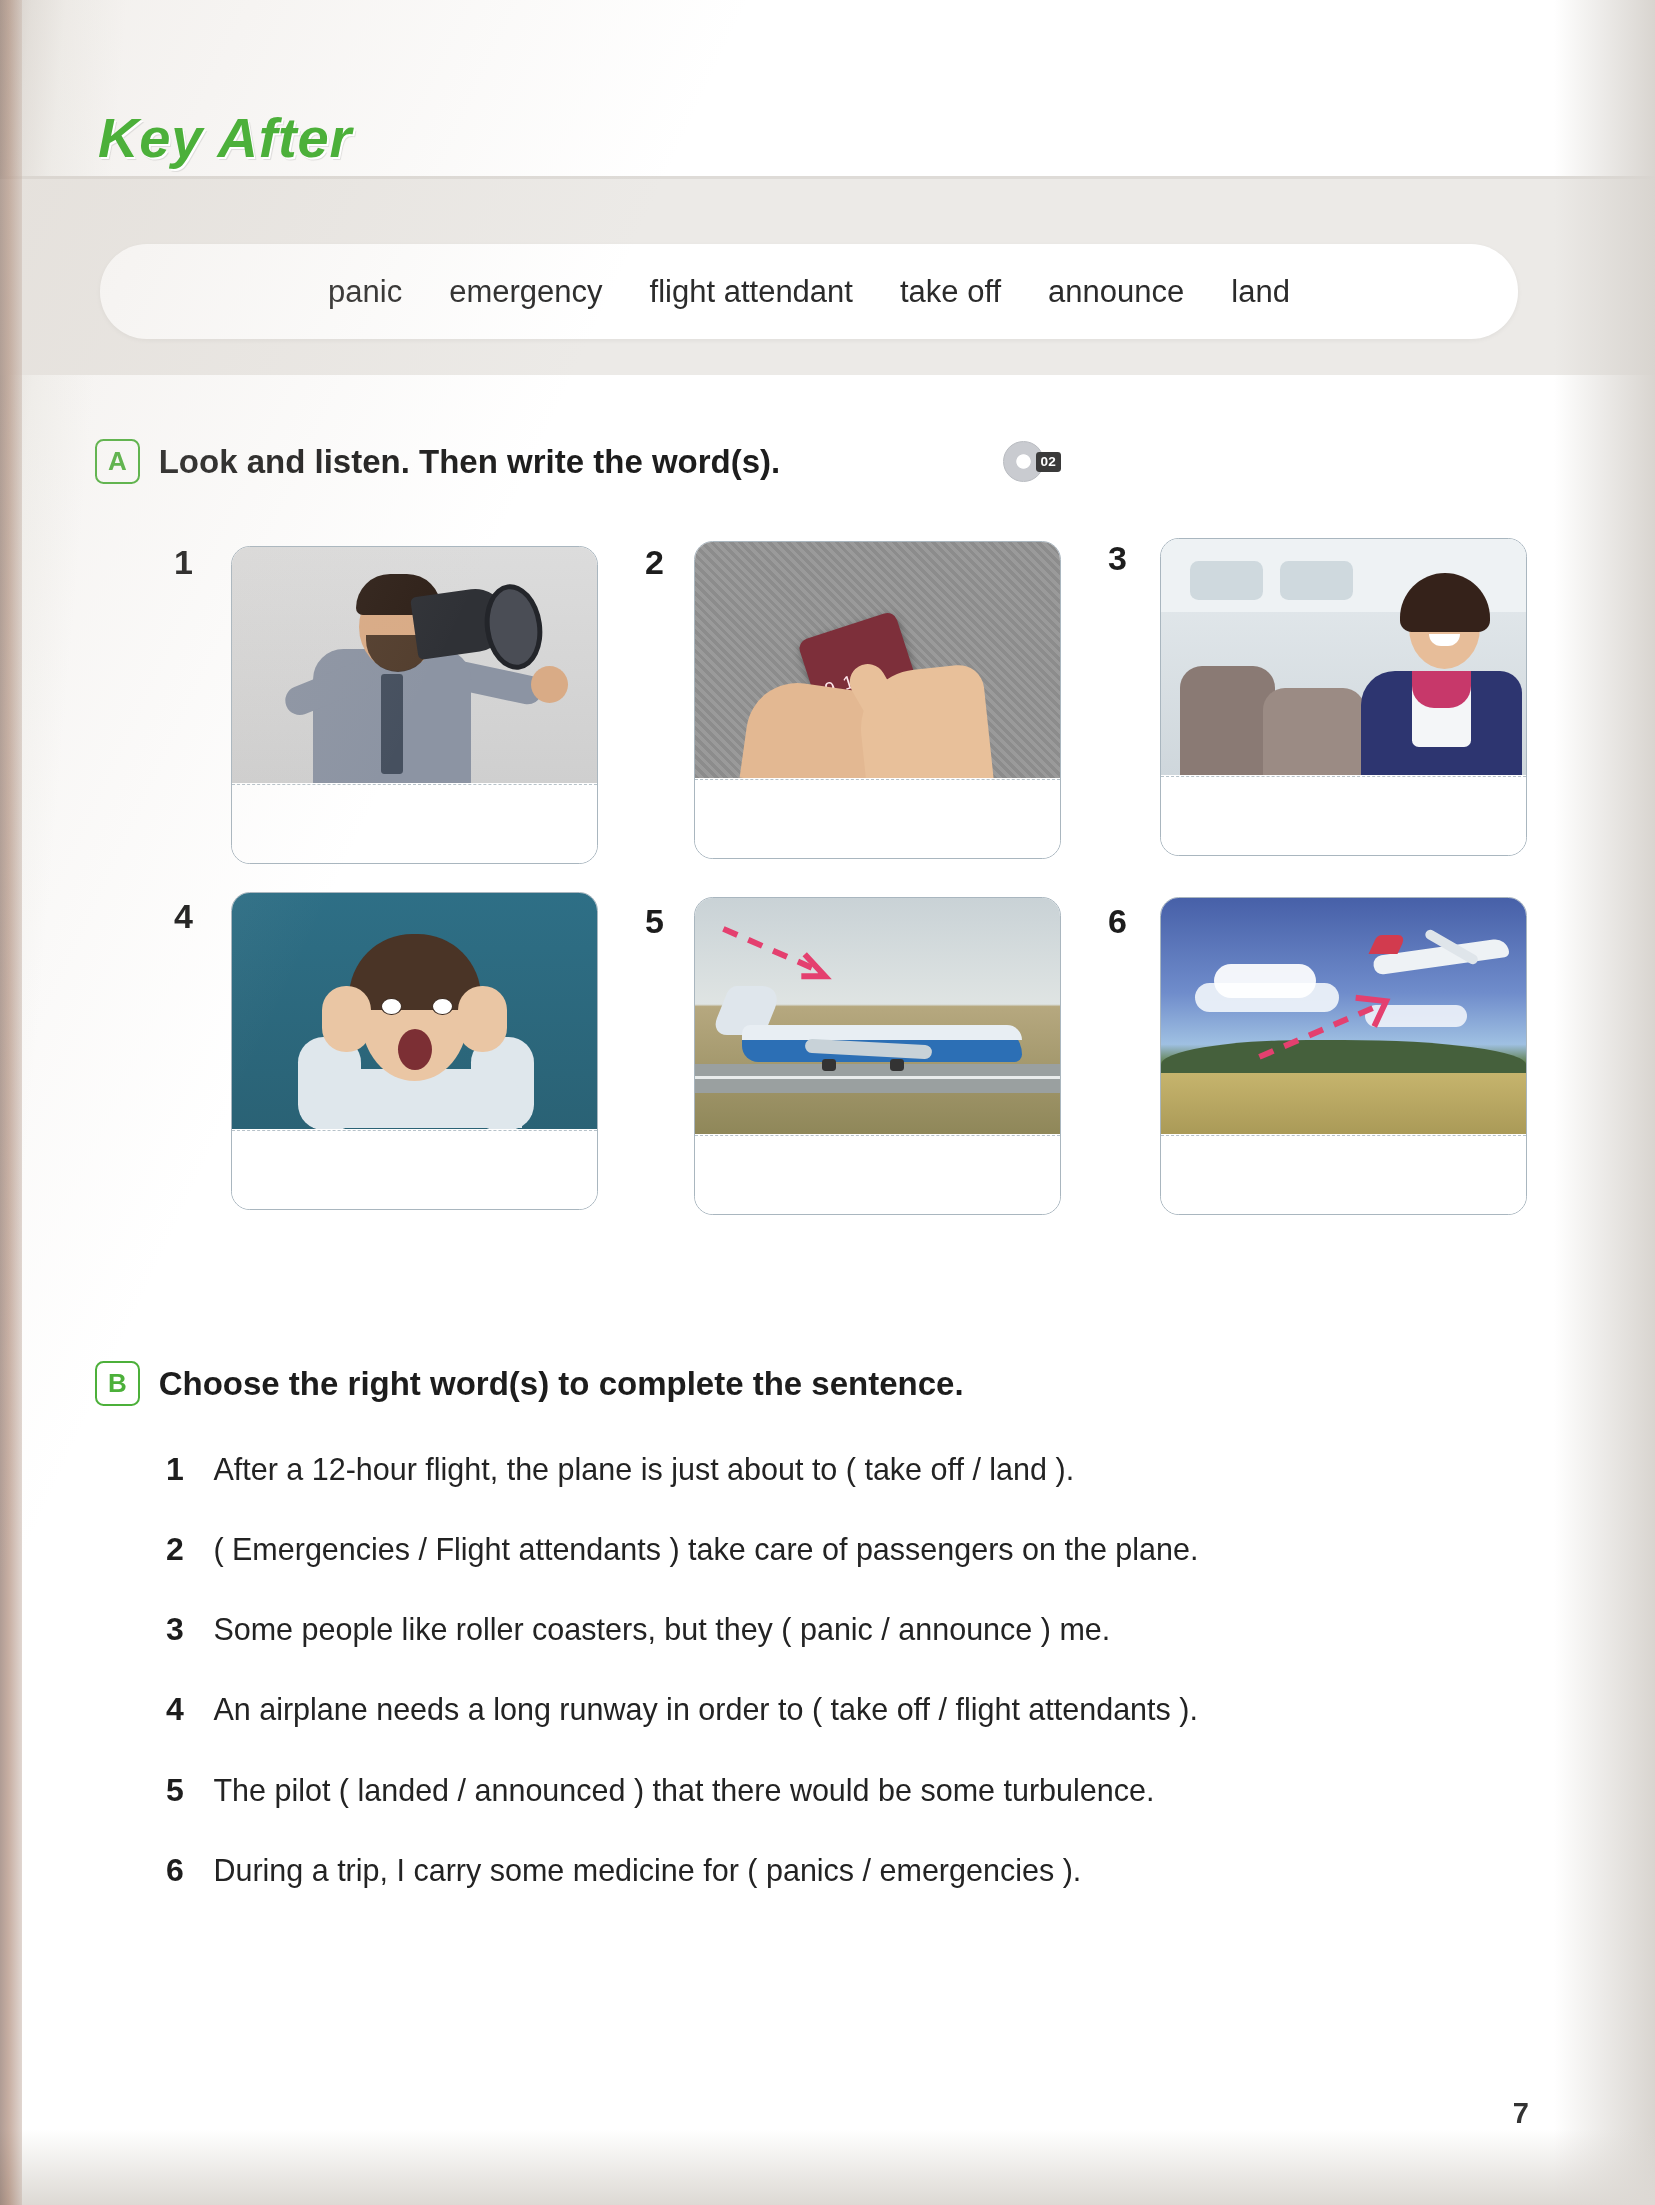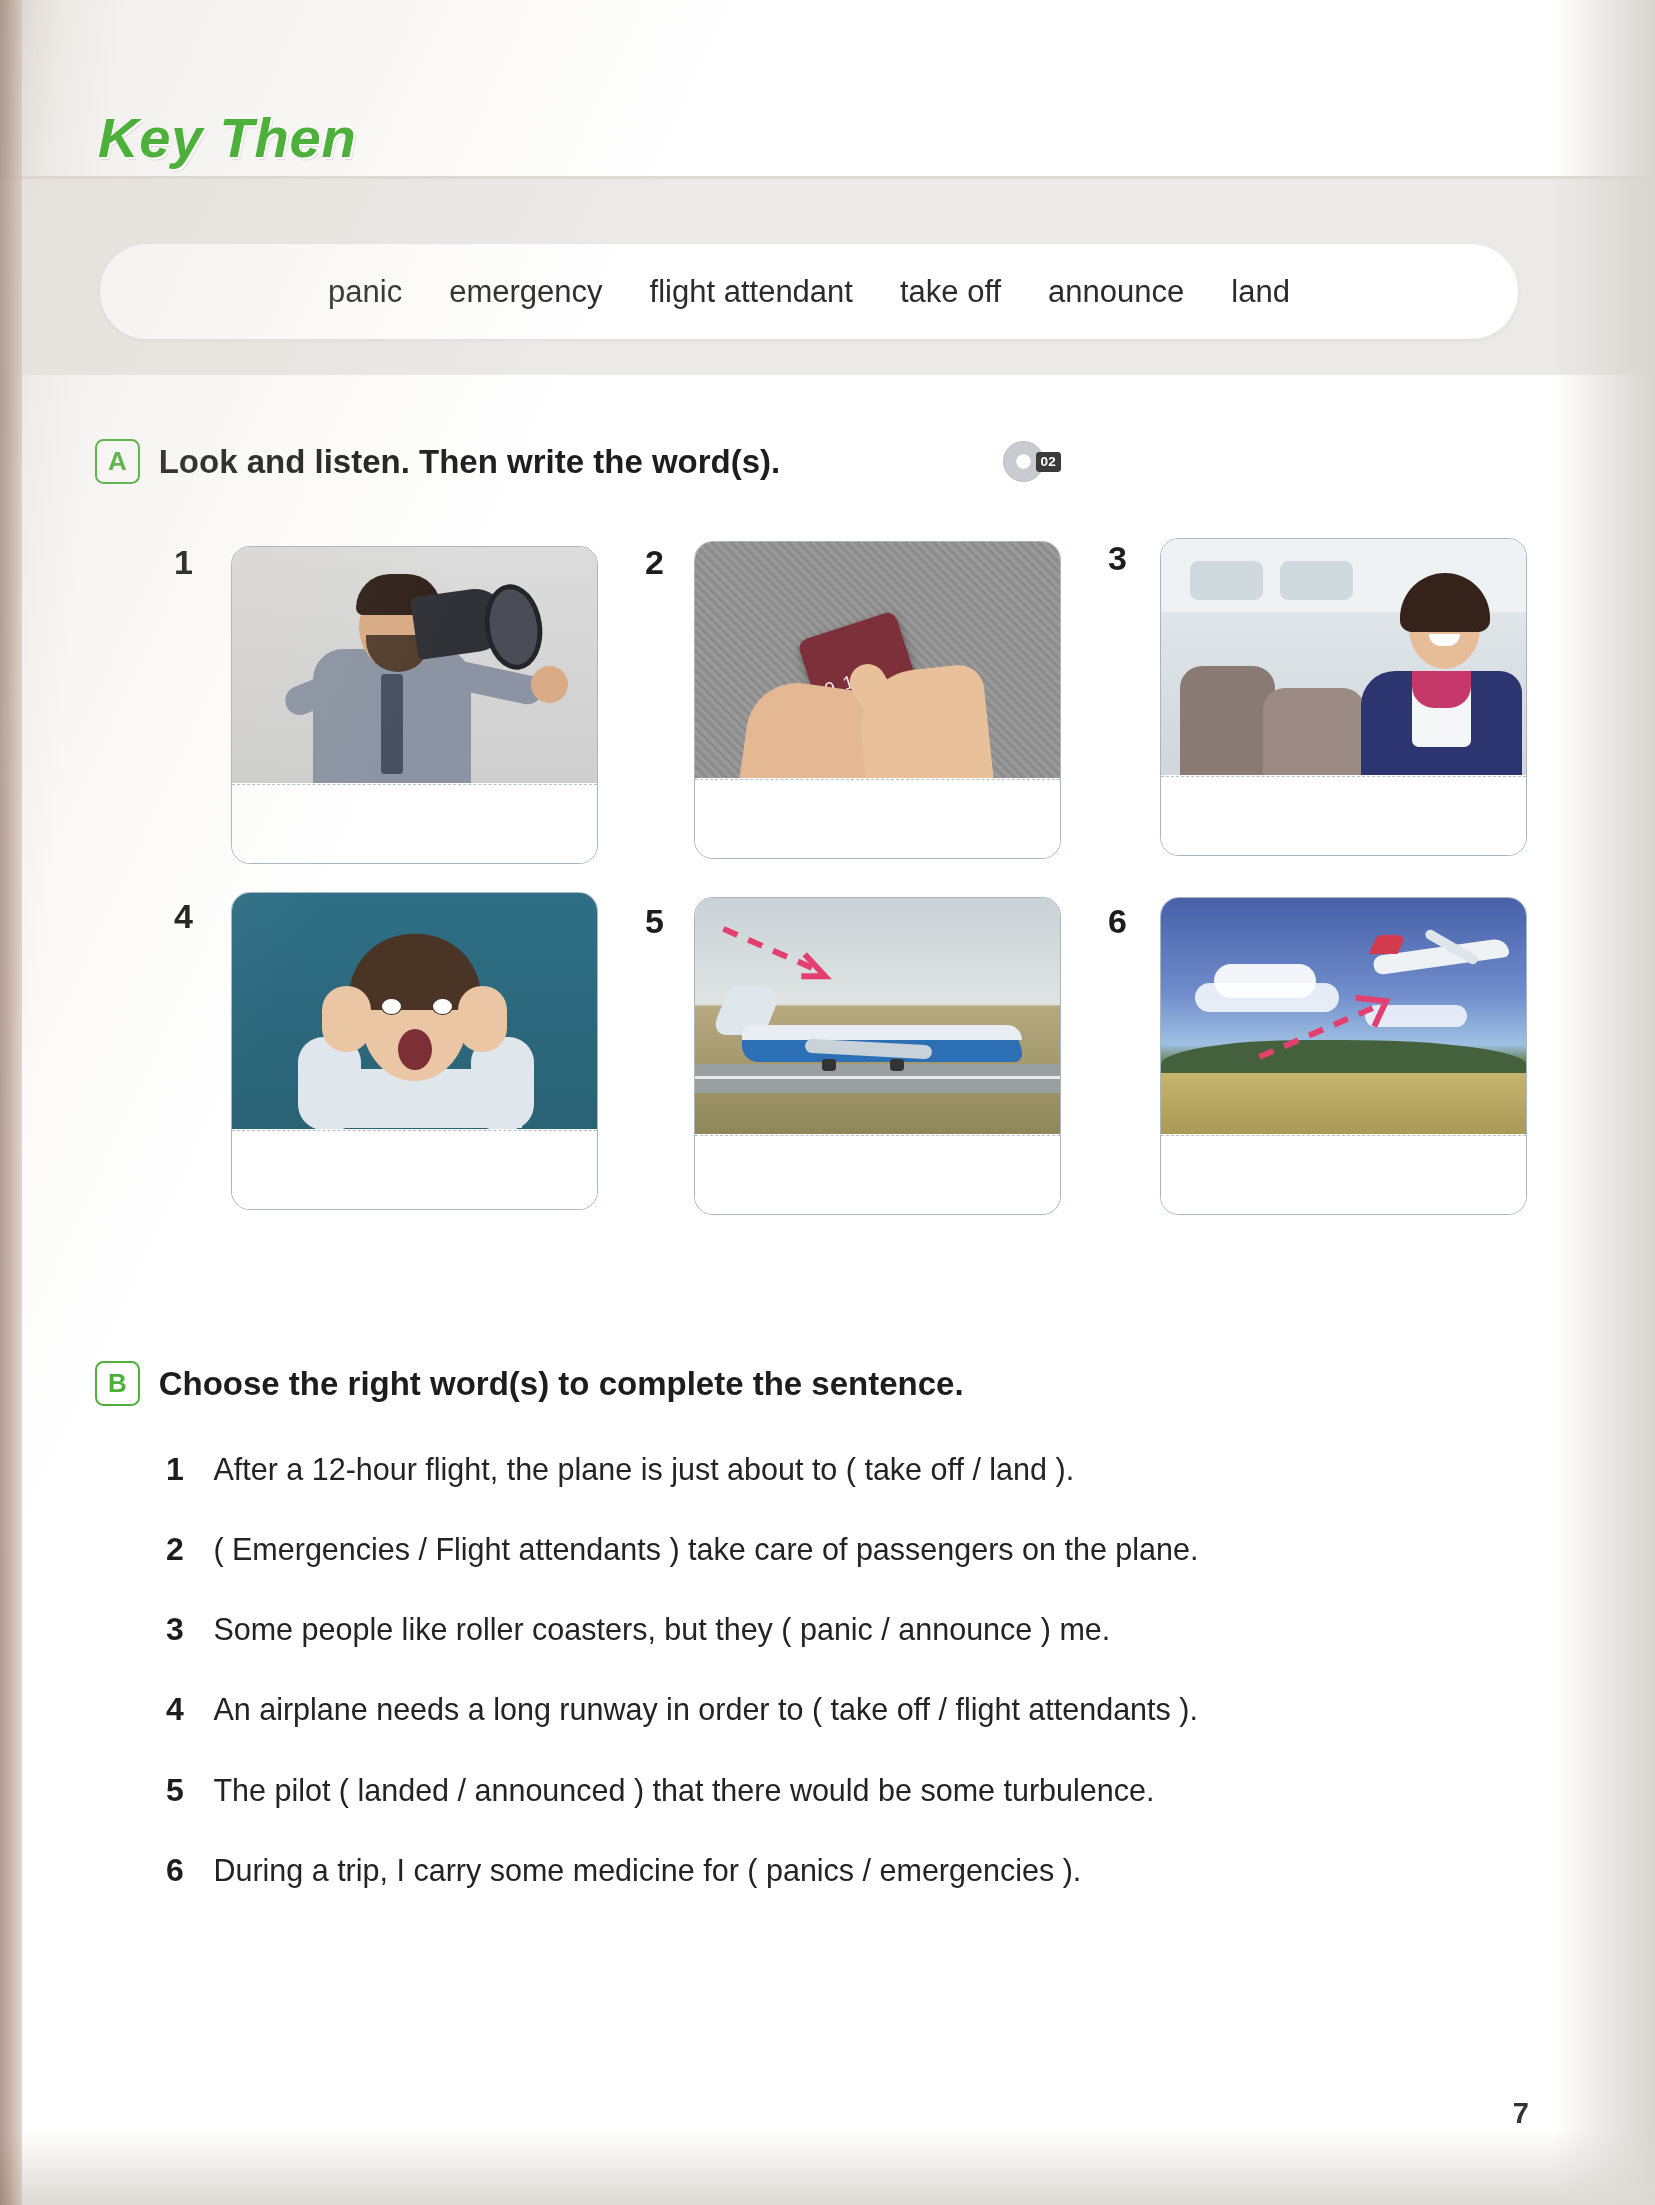--- a/index.html
+++ b/index.html
@@ -306,21 +306,21 @@
   }
 </style>
 </head>
 <body>
 
 <div class="page">
 
   <div class="band"></div>
   <div class="band-top-line"></div>
 
-  <div class="title">Key Then</div>
+  <div class="title">Key After</div>
 
   <div class="wordbank">
     <span>panic</span>
     <span>emergency</span>
     <span>flight attendant</span>
     <span>take off</span>
     <span>announce</span>
     <span>land</span>
   </div>
 

